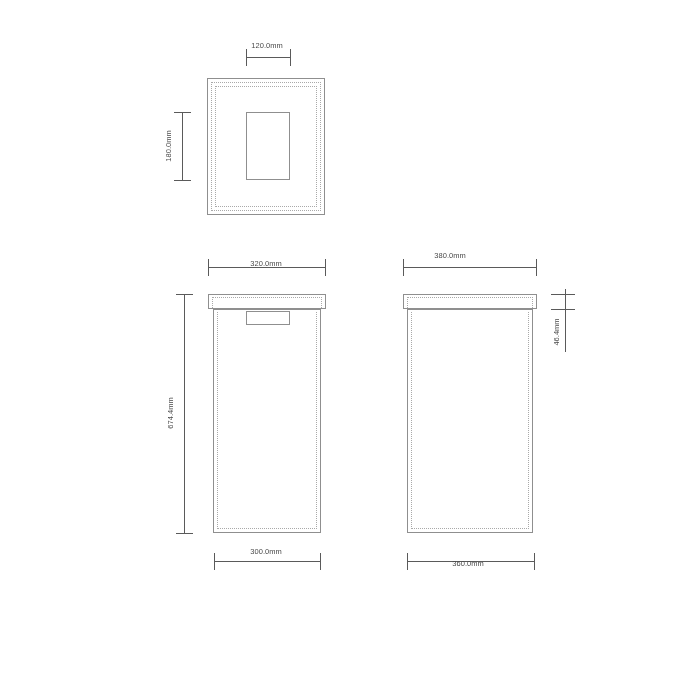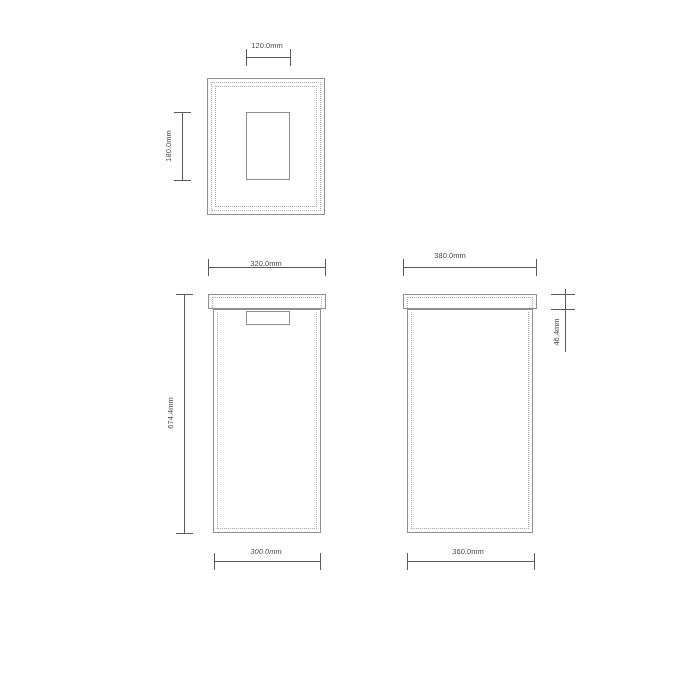--- a/index.html
+++ b/index.html
@@ -70,21 +70,21 @@
       <div class="dline vline" style="left:184px;top:294px;height:239px;"></div>
       <div class="tickh" style="left:176px;top:294px;width:17px;"></div>
       <div class="tickh" style="left:176px;top:533px;width:17px;"></div>
       <div class="dim-label rot" style="left:171px;top:413px;">674.4mm</div>
     </div>
 
     <div>
       <div class="dline hline" style="left:214px;top:561px;width:106px;"></div>
       <div class="tickv" style="left:214px;top:553px;height:17px;"></div>
       <div class="tickv" style="left:320px;top:553px;height:17px;"></div>
-      <div class="dim-label" style="left:266px;top:552px;font-style:italic;">300.0mm</div>
+      <div class="dim-label" style="left:266px;top:552px;">300.0mm</div>
     </div>
   </div>
 
   <div>
     <div class="rect" style="left:407px;top:309px;width:126px;height:224px;"></div>
     <div class="dotted no-top" style="left:411px;top:312px;width:118px;height:217px;"></div>
     <div class="rect" style="left:403px;top:294px;width:134px;height:15px;"></div>
     <div class="dotted no-bottom" style="left:407px;top:297px;width:126px;height:11px;"></div>
 
     <div>
@@ -98,17 +98,17 @@
       <div class="dline vline" style="left:565px;top:289px;height:63px;"></div>
       <div class="tickh" style="left:551px;top:294px;width:24px;"></div>
       <div class="tickh" style="left:551px;top:309px;width:24px;"></div>
       <div class="dim-label rot" style="left:557px;top:332px;">46.4mm</div>
     </div>
 
     <div>
       <div class="dline hline" style="left:407px;top:561px;width:127px;"></div>
       <div class="tickv" style="left:407px;top:553px;height:17px;"></div>
       <div class="tickv" style="left:534px;top:553px;height:17px;"></div>
-      <div class="dim-label" style="left:468px;top:552px;">360.0mm</div>
+      <div class="dim-label" style="left:468px;top:564px;">360.0mm</div>
     </div>
   </div>
 
 </div>
 
 </body></html>

